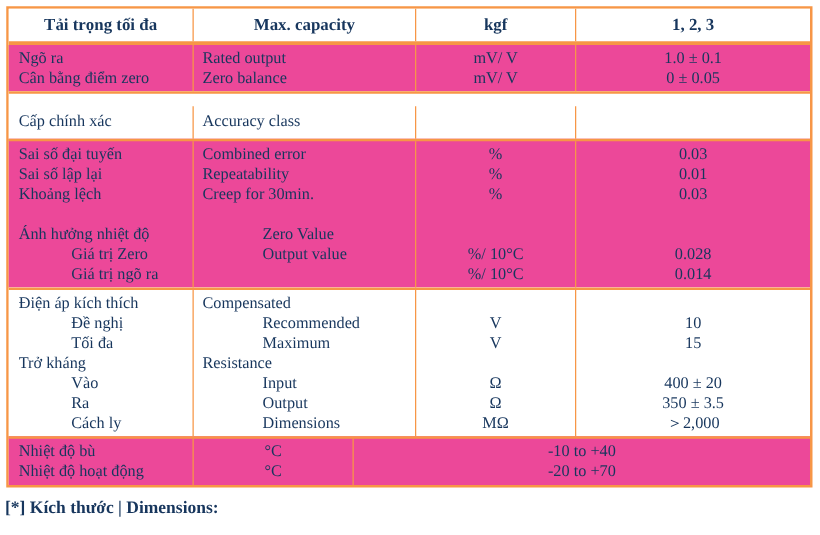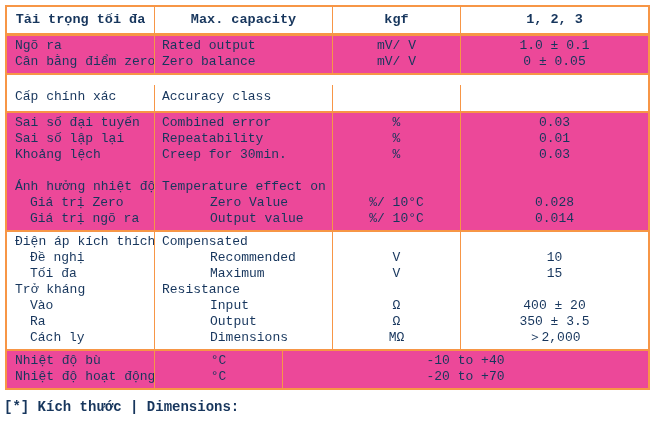--- a/index.html
+++ b/index.html
@@ -5,21 +5,21 @@
   html, body {
     margin: 0;
     padding: 0;
     background: #FFFFFF;
   }
   .page {
     position: relative;
     width: 656px;
     height: 428px;
     background: #FFFFFF;
-    font-family: Liberation Mono, monospace;
+    font-family: Liberation Serif, serif;
     color: #17365D;
     overflow: hidden;
   }
   .spec-table {
     position: absolute;
     left: 5px;
     top: 5px;
     width: 645px;
     border: 2px solid #F79646;
     box-sizing: border-box;
@@ -60,21 +60,21 @@
   .group.tall .gcol { padding-top: 4px; padding-bottom: 6px; margin-top: 10px; }
   .line {
     height: 16px;
     line-height: 16px;
     font-size: 13px;
     white-space: nowrap;
     overflow: hidden;
   }
   .c1 .line { padding-left: 8px; }
   .c2 .line { padding-left: 7px; }
-  .c1 .line.indent { padding-left: 23px; }
+  .c1 .line.indent { padding-left: 50px; }
   .c2 .line.indent { padding-left: 55px; }
   .c3 .line, .c4 .line { text-align: center; }
   
   .dims-note {
     position: absolute;
     left: 4px;
     top: 399px;
     font-size: 14px;
     font-weight: bold;
     white-space: nowrap;
@@ -135,21 +135,20 @@
             <div class="line"></div>
             <div class="line">Ánh hưởng nhiệt độ</div>
             <div class="line indent">Giá trị Zero</div>
             <div class="line indent">Giá trị ngõ ra</div>
           </div>
           <div class="gcol c2">
             <div class="line">Combined error</div>
             <div class="line">Repeatability</div>
             <div class="line">Creep for 30min.</div>
             <div class="line"></div>
-            <div class="line">Temperature effect on</div>
             <div class="line indent">Zero Value</div>
             <div class="line indent">Output value</div>
           </div>
           <div class="gcol c3">
             <div class="line">%</div>
             <div class="line">%</div>
             <div class="line">%</div>
             <div class="line"></div>
             <div class="line"></div>
             <div class="line indent">%/ 10°C</div>

